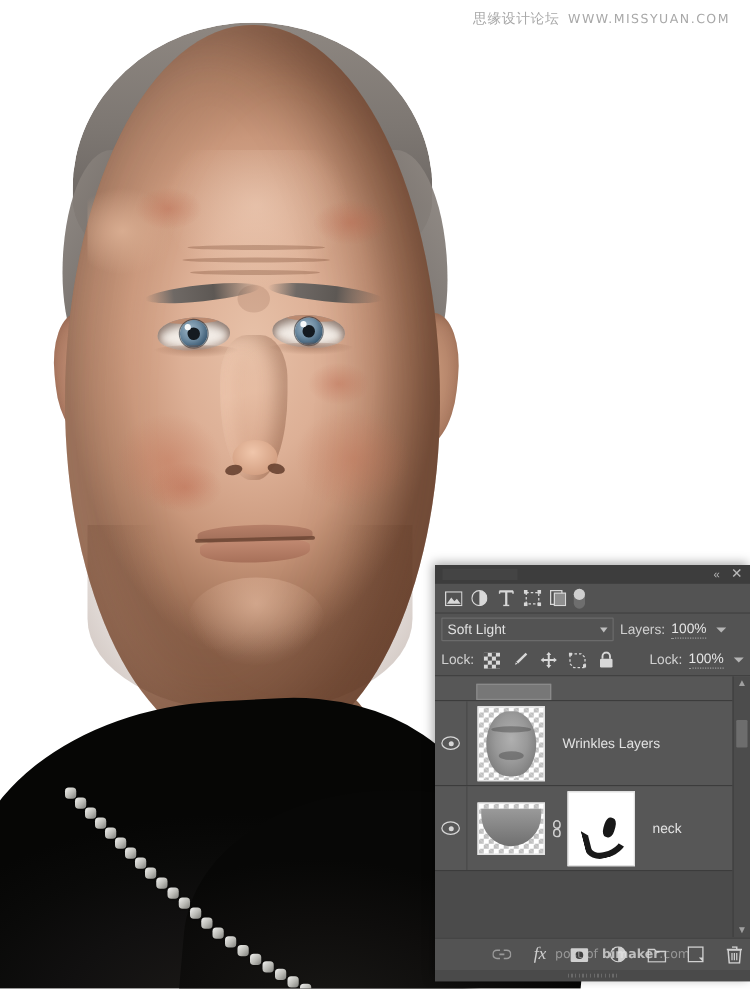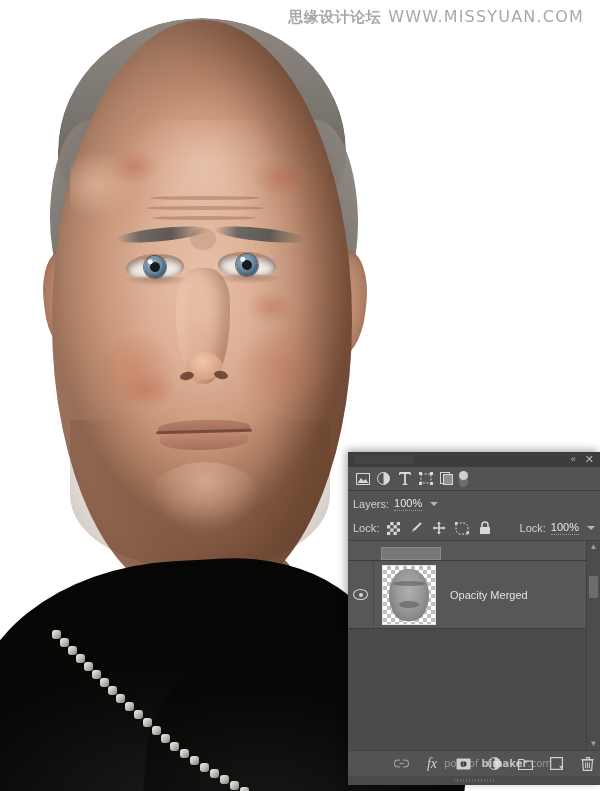--- a/index.html
+++ b/index.html
@@ -144,22 +144,22 @@
   .chain{position:absolute;left:48px;top:628px;width:230px;height:170px;}
   .chain span{position:absolute;width:9px;height:9px;border-radius:3px;
               background:linear-gradient(135deg,#f2f2f0,#b9b9b4 55%,#7d7d79);box-shadow:0 0 1px rgba(0,0,0,.5);}
 
   
   .wm-top{
     position:absolute;right:16px;top:7px;
     color:#a8a8a8;font-size:12px;letter-spacing:.5px;white-space:nowrap;
     font-family:"DejaVu Sans", sans-serif;
   }
-  .wm-top .cn{font-size:15px;font-weight:bold;}
-  .wm-top .url{font-size:16px;letter-spacing:1.2px;margin-left:7px;}
+  .wm-top .cn{font-size:11px;}
+  .wm-top .url{font-size:10px;letter-spacing:1.2px;margin-left:7px;}
 
   
   .panel{
     position:absolute;left:348px;top:452px;width:252px;height:333px;
     background:#535353;color:#d4d4d4;font-size:11px;
     box-shadow:-2px -2px 8px rgba(0,0,0,.35);
     display:flex;flex-direction:column;
   }
   .panel-topbar{
     height:15px;background:#3d3d3d;display:flex;align-items:center;justify-content:flex-end;
@@ -412,20 +412,24 @@
       <div class="fico">
         <svg width="13" height="13" viewBox="0 0 13 13">
             <rect x="0.5" y="0.5" width="9" height="11" fill="none" stroke="#d8d8d8"></rect>
             <rect x="3.5" y="2.5" width="9" height="10" fill="#8f8f8f" stroke="#d8d8d8"></rect>
           </svg>
       </div>
       <div class="toggle-pill"></div>
     </div>
 
     <div class="blendrow">
+      <div class="blend-select">
+        <span class="lbl">Soft Light</span>
+        <span class="caret"></span>
+      </div>
       <span class="opac-label">Layers:</span>
       <span class="opac-val">100%</span>
       <span class="mini-caret"></span>
     </div>
 
     <div class="lockrow">
       <span class="lock-label">Lock:</span>
       <div class="lico">
         <svg width="13" height="13" viewBox="0 0 12 12">
             <rect width="12" height="12" fill="#d8d8d8"></rect>
@@ -477,23 +481,44 @@
 
       <div class="lrow">
         <div class="eyecell">
           <span class="eye-ic">
               <i></i>
             </span>
         </div>
         <div class="thumb">
           <div class="thumb-face"></div>
         </div>
-        <div class="lname">Opacity Merged</div>
-      </div>
-
+        <div class="lname">Wrinkles Layers</div>
+      </div>
+
+      <div class="lrow">
+        <div class="eyecell">
+          <span class="eye-ic">
+              <i></i>
+            </span>
+        </div>
+        <div class="thumb small">
+          <div class="thumb-neck"></div>
+        </div>
+        <div class="linkcell">
+          <svg width="9" height="14" viewBox="0 0 9 14">
+              <rect x="2" y="0.6" width="5" height="6" rx="2.5" fill="none" stroke="#d0d0d0" stroke-width="1.2"></rect>
+              <rect x="2" y="7.4" width="5" height="6" rx="2.5" fill="none" stroke="#d0d0d0" stroke-width="1.2"></rect>
+            </svg>
+        </div>
+        <div class="maskthumb">
+          <div class="maskstroke"></div>
+          <div class="maskstroke2"></div>
+        </div>
+        <div class="lname">neck</div>
+      </div>
 
       <div class="scrollbar">
         <span class="sb-arrow">▲</span>
         <div class="sb-track">
           <div class="sb-thumb"></div>
         </div>
         <span class="sb-arrow">▼</span>
       </div>
     </div>
 

